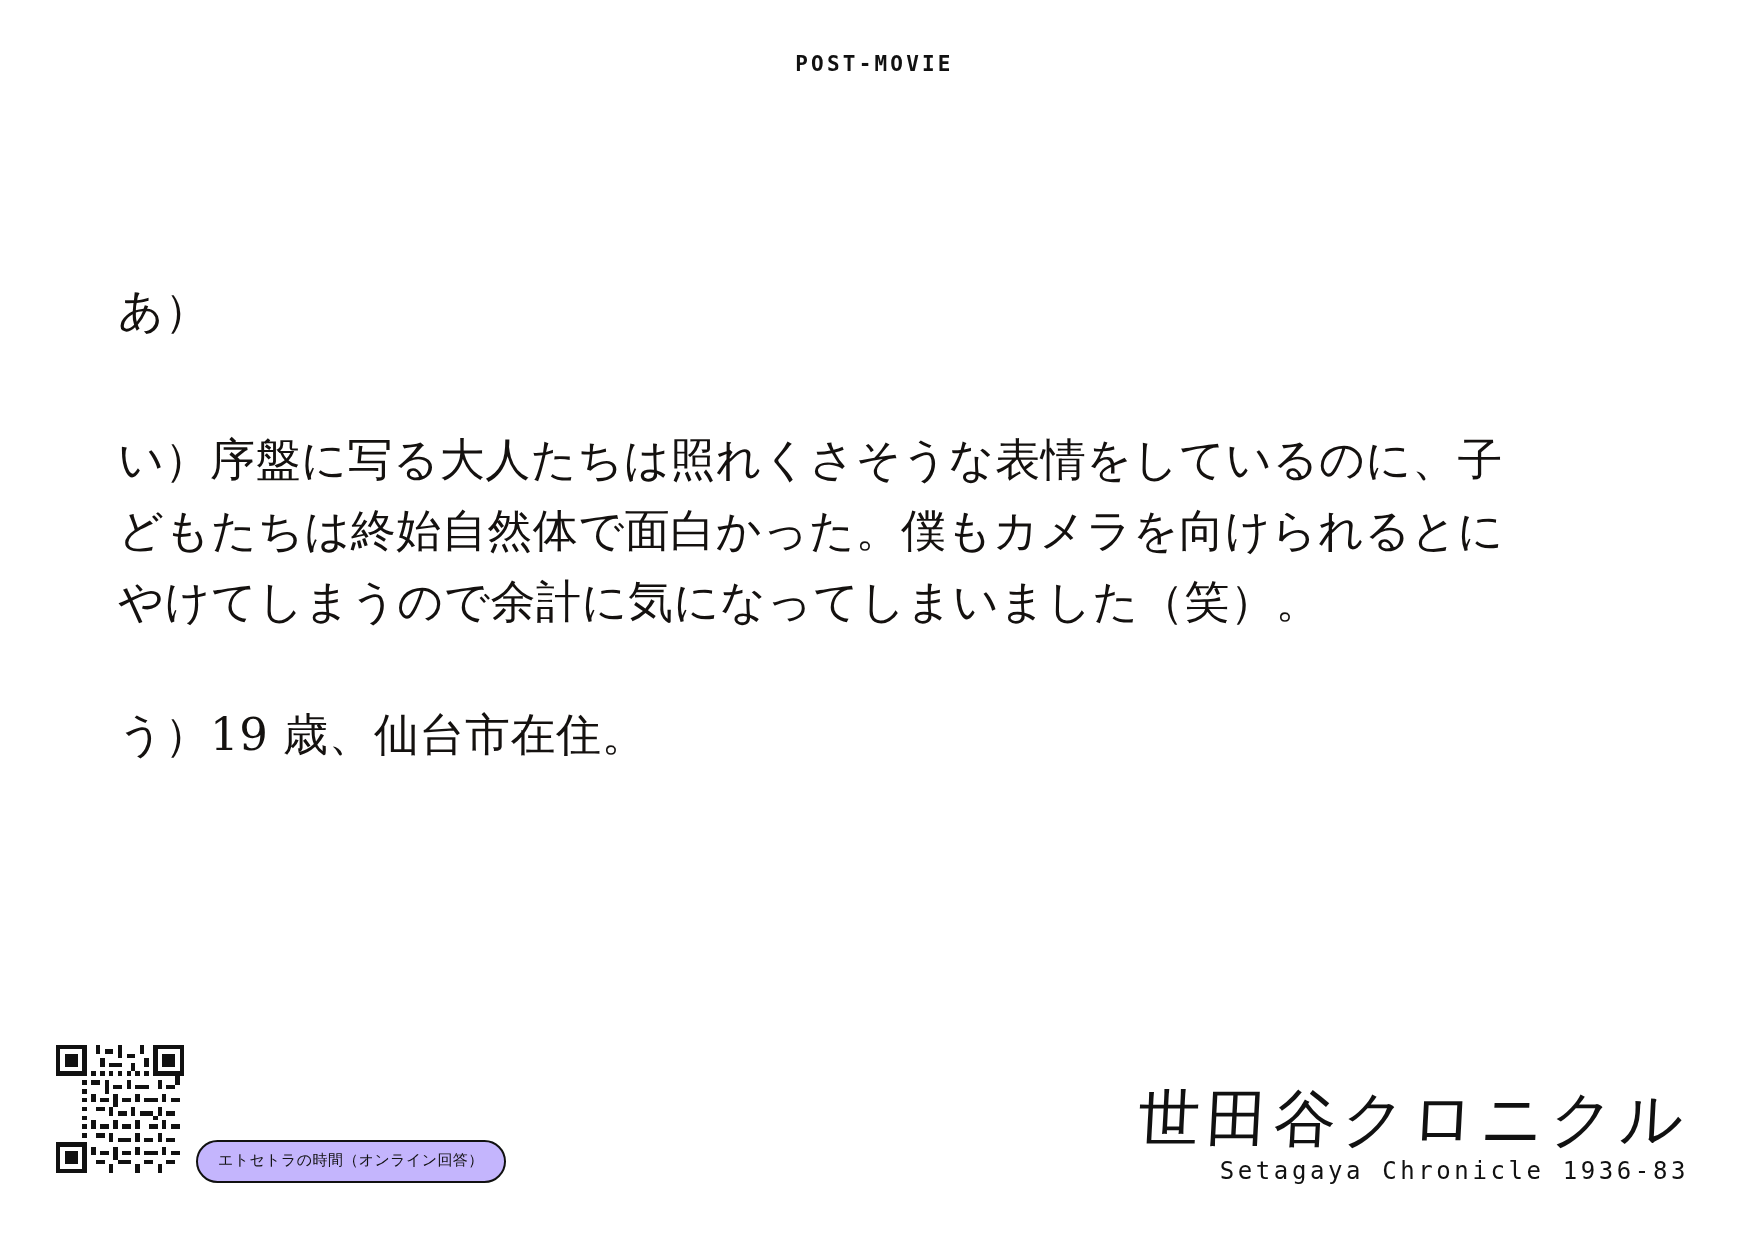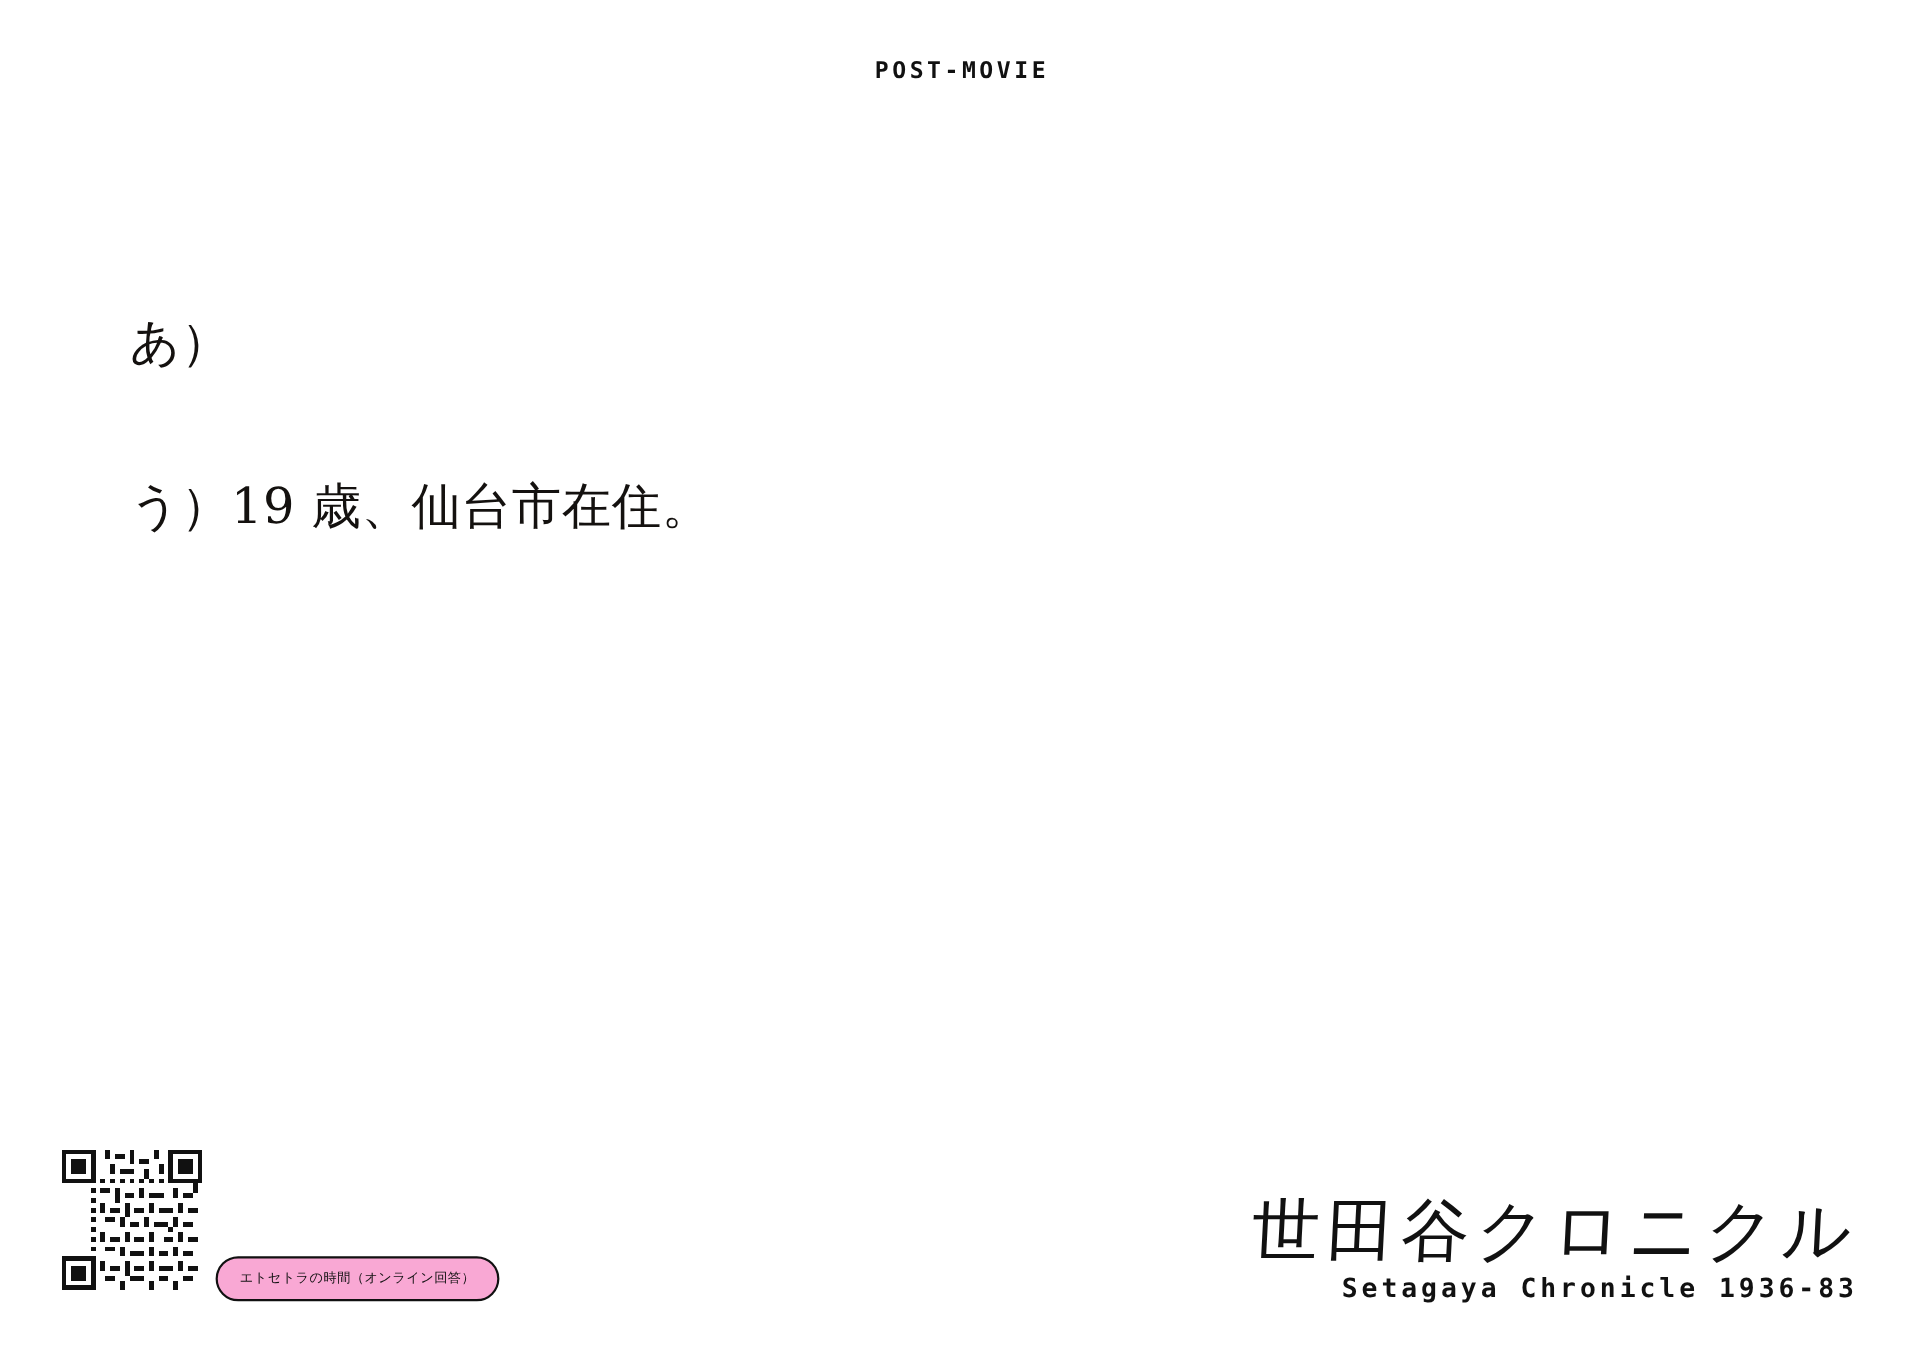--- a/index.html
+++ b/index.html
@@ -81,25 +81,25 @@
 
   
   .pill {
     position: absolute;
     left: 196px;
     bottom: 58px;
     border: 2px solid #111111;
     border-radius: 999px;
     padding: 9px 20px 11px 20px;
     font-family: "DejaVu Sans", "Liberation Sans", sans-serif;
-    font-size: 12px;
+    font-size: 15px;
     letter-spacing: 0.4px;
     color: #111111;
     white-space: nowrap;
-    background: #f9a8d4;
+    background: #c4b5fd;
   }
 
   
   .brand {
     position: absolute;
     right: 60px;
     bottom: 56px;
     text-align: right;
   }
   .brand-logo {
@@ -109,36 +109,37 @@
     letter-spacing: 6px;
     color: #111111;
     line-height: 1.05;
     transform: skewX(-3deg);
     margin-bottom: 6px;
   }
   .brand-sub {
     display: block;
     font-family: "DejaVu Sans Mono", monospace;
     font-size: 24px;
-    font-weight: 700;
+    font-weight: 400;
     letter-spacing: 3.6px;
     color: #111111;
   }
 </style>
 </head>
 <body>
 
 <div class="page">
 
   <div class="header">
     <div class="header-title">POST-MOVIE</div>
   </div>
 
   <div class="content">
     <p class="para para-a">あ）</p>
+    <p class="para para-b">い）序盤に写る大人たちは照れくさそうな表情をしているのに、子どもたちは終始自然体で面白かった。僕もカメラを向けられるとにやけてしまうので余計に気になってしまいました（笑）。</p>
     <p class="para para-c">う）19 歳、仙台市在住。</p>
   </div>
 
   <div class="footer">
 
     <svg class="qr" viewBox="0 0 29 29" shape-rendering="crispEdges">
       <rect x="0" y="0" width="29" height="29" fill="#ffffff"></rect>
       <g fill="#111111">
 
         <rect x="0" y="0" width="7" height="1"></rect>

